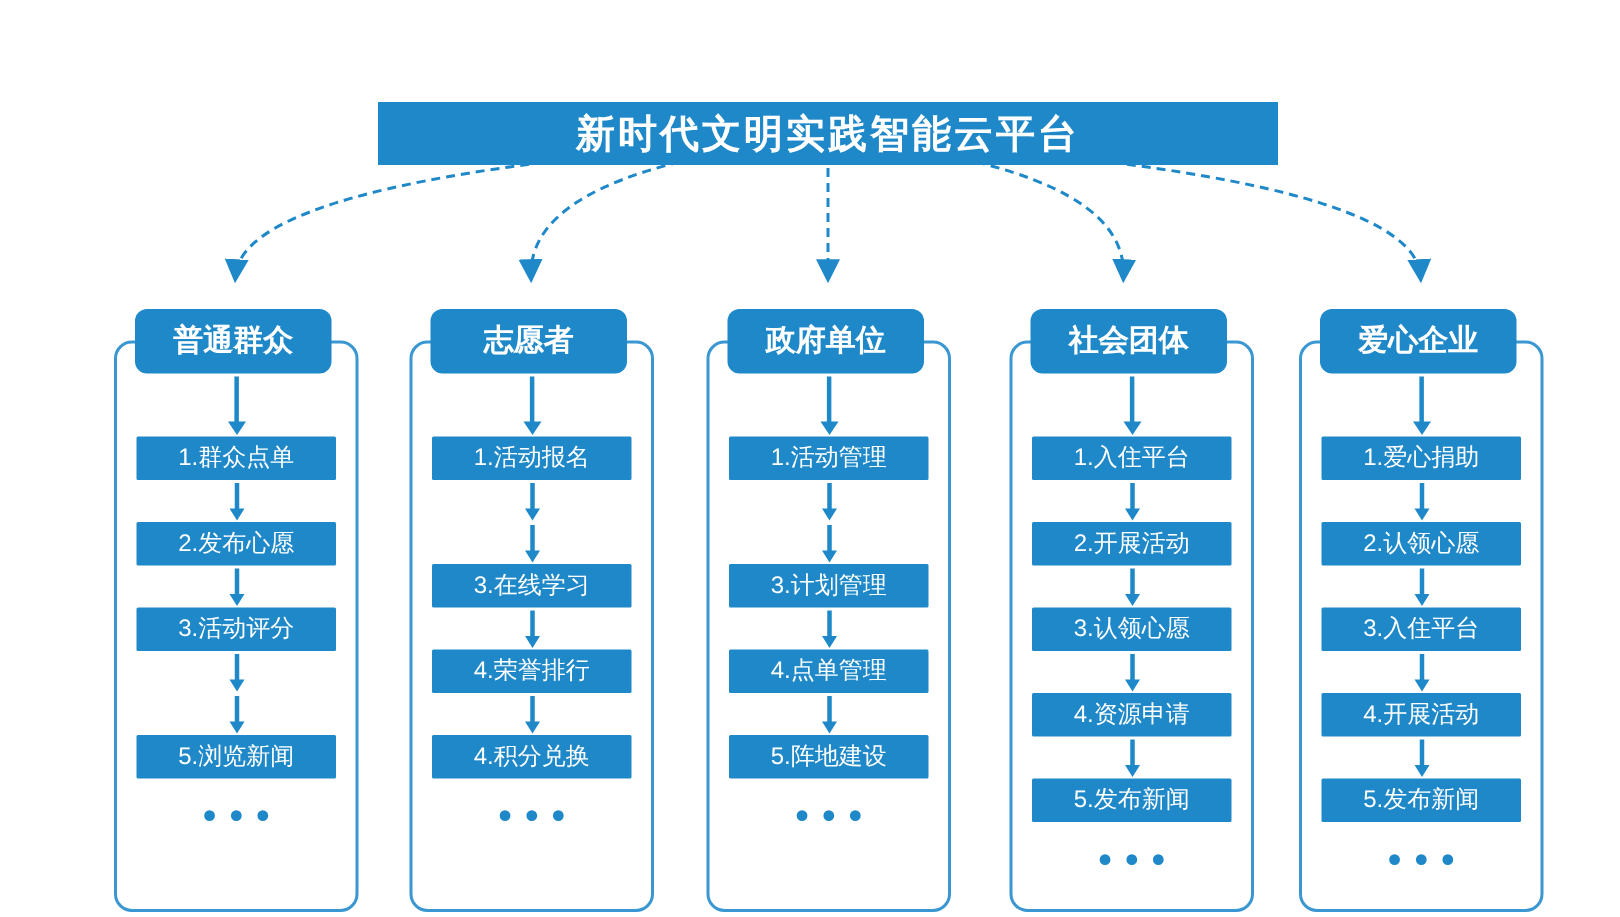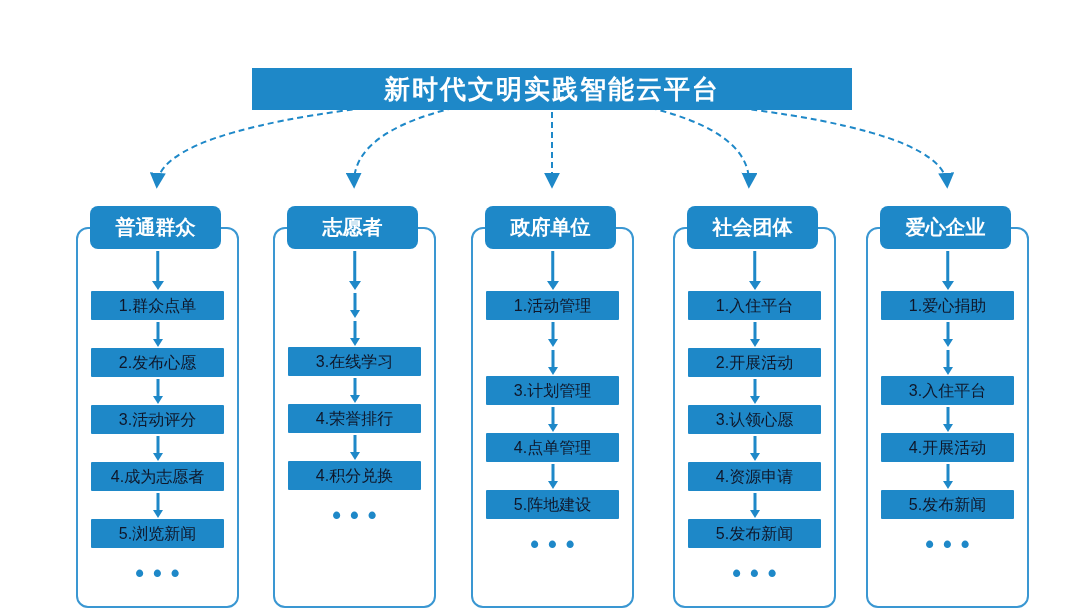--- a/index.html
+++ b/index.html
@@ -49,21 +49,21 @@
     content:""; position:absolute; left:50%; transform:translateX(-50%); bottom:0;
     border-left:6.5px solid transparent; border-right:6.5px solid transparent;
     border-top:9px solid #1E88C8;
   }
   .steps {
     position:absolute; top:85px; left:16px; right:16px;
     display:flex; flex-direction:column; align-items:center;
   }
   .step {
     flex:none; width:100%; height:29px; line-height:29px;
-    background:#1E88C8; color:#0f172a; font-size:16px; text-align:center;
+    background:#1E88C8; color:#ffffff; font-size:16px; text-align:center;
     border-radius:1px; white-space:nowrap;
   }
   .varrow { flex:none; position:relative; width:12px; height:28px; }
   .varrow::before {
     content:""; position:absolute; left:50%; transform:translateX(-50%);
     top:2px; bottom:8px; width:3px; background:#1E88C8;
   }
   .varrow::after {
     content:""; position:absolute; left:50%; transform:translateX(-50%); bottom:1px;
     border-left:5.5px solid transparent; border-right:5.5px solid transparent;
@@ -114,32 +114,32 @@
     <div class="frame"></div>
     <div class="head">普通群众</div>
     <div class="head-arrow"></div>
     <div class="steps">
       <div class="step">1.群众点单</div>
       <div class="varrow"></div>
       <div class="step">2.发布心愿</div>
       <div class="varrow"></div>
       <div class="step">3.活动评分</div>
       <div class="varrow"></div>
-      <div class="step">4.成为志愿者</div>
       <div class="varrow"></div>
       <div class="step">5.浏览新闻</div>
       <div class="dots">•••</div>
     </div>
   </div>
 
   <div class="col col-1">
     <div class="frame"></div>
     <div class="head">志愿者</div>
     <div class="head-arrow"></div>
     <div class="steps">
+      <div class="step">1.活动报名</div>
       <div class="varrow"></div>
       <div class="varrow"></div>
       <div class="step">3.在线学习</div>
       <div class="varrow"></div>
       <div class="step">4.荣誉排行</div>
       <div class="varrow"></div>
       <div class="step">4.积分兑换</div>
       <div class="dots">•••</div>
     </div>
   </div>
@@ -179,20 +179,21 @@
     </div>
   </div>
 
   <div class="col col-4">
     <div class="frame"></div>
     <div class="head">爱心企业</div>
     <div class="head-arrow"></div>
     <div class="steps">
       <div class="step">1.爱心捐助</div>
       <div class="varrow"></div>
+      <div class="step">2.认领心愿</div>
       <div class="varrow"></div>
       <div class="step">3.入住平台</div>
       <div class="varrow"></div>
       <div class="step">4.开展活动</div>
       <div class="varrow"></div>
       <div class="step">5.发布新闻</div>
       <div class="dots">•••</div>
     </div>
   </div>
 

